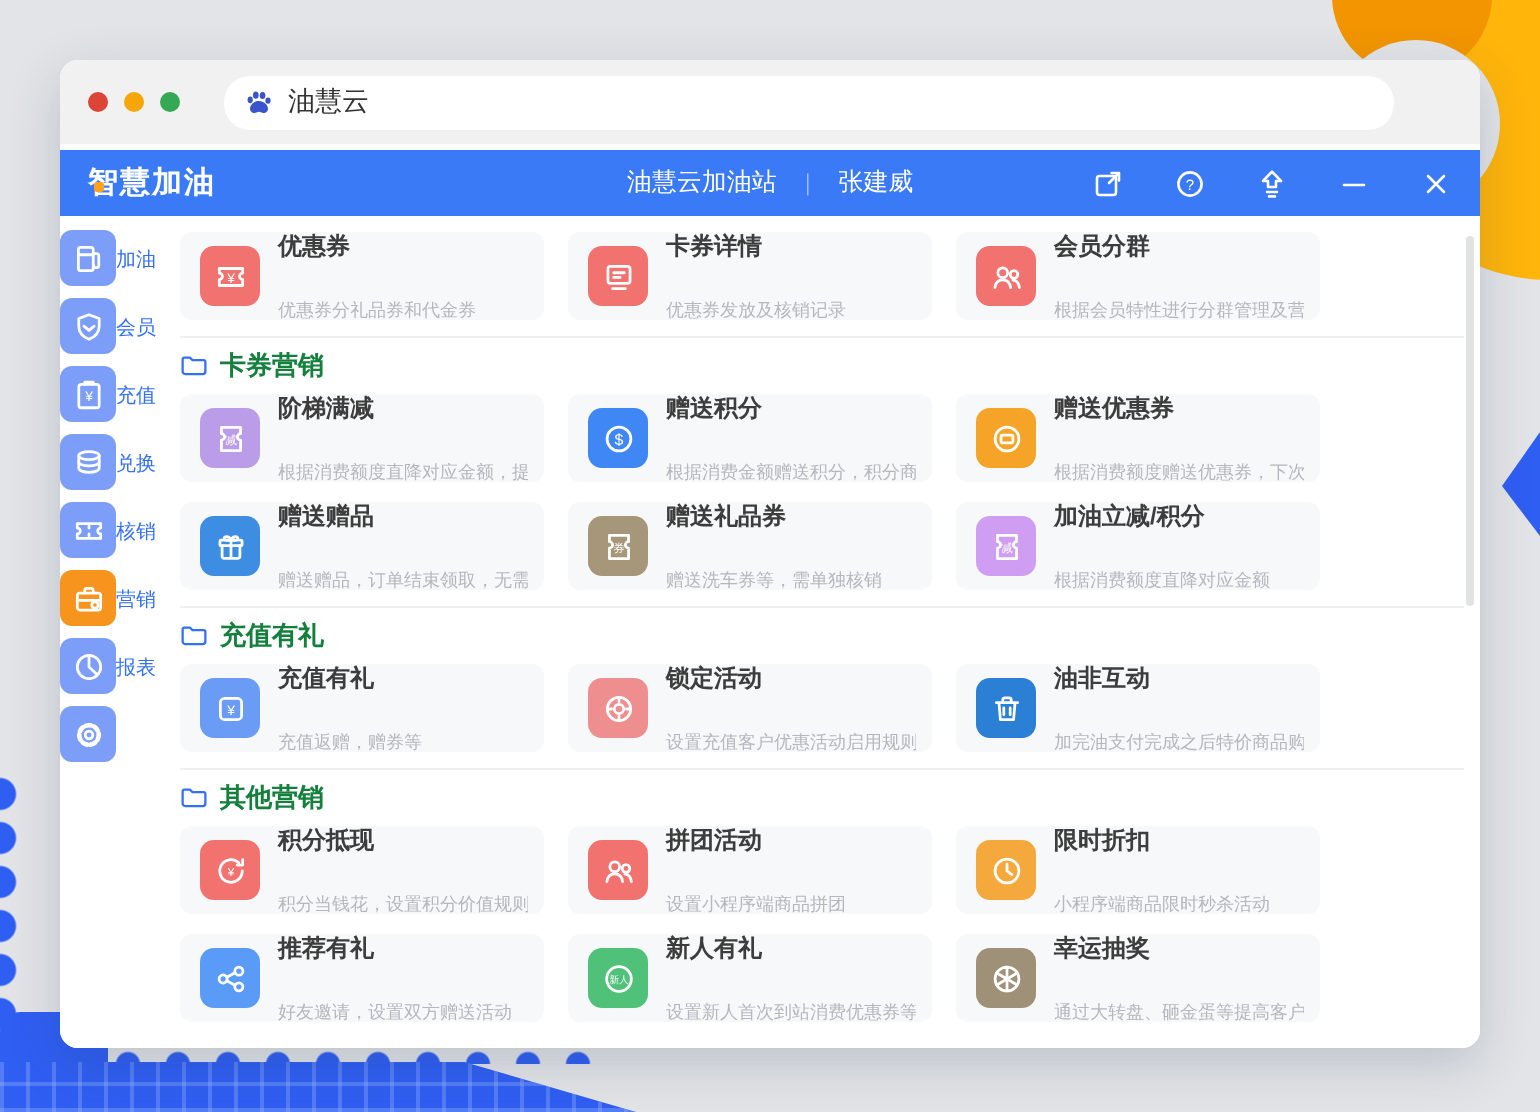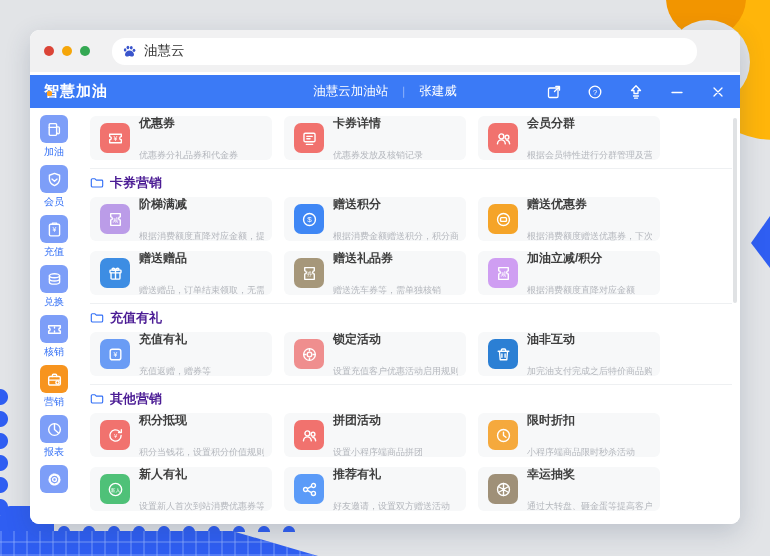--- a/index.html
+++ b/index.html
@@ -43,29 +43,29 @@
   .logo-dot{position:absolute;left:3px;top:9px;width:5px;height:5px;background:#ffa21f;border-radius:1.5px;}
   .appbar-center{position:absolute;left:50%;transform:translateX(-50%);color:#fff;font-size:12.5px;
     display:flex;gap:10px;align-items:center;white-space:nowrap;}
   .appbar-sep{opacity:.55;font-size:11px;}
   .appbar-actions{margin-left:auto;display:flex;gap:25px;align-items:center;}
   .abtn{width:16px;height:16px;display:flex;cursor:pointer;}
   .abtn svg{width:16px;height:16px;stroke:#fff;fill:none;stroke-width:1.3;stroke-linecap:round;stroke-linejoin:round;}
   
   .app-body{flex:1;display:flex;min-height:0;background:#fff;}
   .sidebar{width:48px;flex:none;padding-top:5px;display:flex;flex-direction:column;align-items:center;gap:2px;}
-  .side-item{width:48px;display:flex;flex-direction:column;align-items:center;padding:2px 0;cursor:pointer;}
+  .side-item{width:48px;display:flex;flex-direction:row;align-items:center;padding:2px 0;cursor:pointer;}
   .side-icon{width:28px;height:28px;border-radius:6px;background:#7d9ef8;display:flex;align-items:center;justify-content:center;}
   .side-item.active .side-icon{background:#f7941e;}
   .side-icon svg{width:17px;height:17px;stroke:#fff;fill:none;stroke-width:1.3;stroke-linecap:round;stroke-linejoin:round;}
   .side-label{margin-top:2px;font-size:10px;color:#3370f6;}
   .main{flex:1;position:relative;padding:8px 0 2px 12px;min-width:0;}
   .cards-row{display:flex;flex-wrap:wrap;gap:10px 12px;width:570px;margin-bottom:8px;}
   .divider{height:1px;background:#eef0f2;margin-right:8px;}
-  .section-head{display:flex;align-items:center;gap:6px;height:28px;color:#4c1d95;font-size:13px;font-weight:bold;}
+  .section-head{display:flex;align-items:center;gap:6px;height:28px;color:#15803d;font-size:13px;font-weight:bold;}
   .section-head svg{width:14px;height:14px;stroke:#3370f6;fill:none;stroke-width:1.3;stroke-linejoin:round;}
   .card{width:182px;height:44px;background:#f7f8f9;border-radius:6px;display:flex;align-items:center;
     padding:0 8px 0 10px;box-sizing:border-box;gap:9px;cursor:pointer;flex:none;}
   .card-icon{width:30px;height:30px;border-radius:7px;display:flex;align-items:center;justify-content:center;flex:none;}
   .card-icon svg{width:17px;height:17px;stroke:#fff;fill:none;stroke-width:1.3;stroke-linecap:round;stroke-linejoin:round;}
   .card-text{min-width:0;}
   .card-title{font-size:12px;color:#3d3d3d;font-weight:bold;white-space:nowrap;}
   .card-desc{font-size:9px;color:#b4b7bd;margin-top:17px;white-space:nowrap;overflow:hidden;}
   .scroll-thumb{position:absolute;right:3px;top:10px;width:4px;height:185px;background:#e0e2e4;border-radius:2px;}
 </style>
@@ -442,46 +442,46 @@
                 <circle cx="8" cy="8" r="5.6"></circle>
                 <path d="M8 4.8V8l2.3 1.7"></path>
               </svg>
             </span>
             <span class="card-text">
               <div class="card-title">限时折扣</div>
               <div class="card-desc">小程序端商品限时秒杀活动</div>
             </span>
           </div>
           <div class="card">
-            <span class="card-icon" style="background:#4fc178">
-              <svg viewBox="0 0 16 16">
-                <circle cx="8" cy="8" r="5.8"></circle>
-                <text x="8" y="9.9" font-size="4.6" fill="#fff" stroke="none" text-anchor="middle">新人</text>
-              </svg>
-            </span>
-            <span class="card-text">
-              <div class="card-title">新人有礼</div>
-              <div class="card-desc">设置新人首次到站消费优惠券等</div>
-            </span>
-          </div>
-          <div class="card">
             <span class="card-icon" style="background:#5b9bf8">
               <svg viewBox="0 0 16 16">
                 <circle cx="4.3" cy="8" r="1.9"></circle>
                 <circle cx="11.7" cy="4.3" r="1.9"></circle>
                 <circle cx="11.7" cy="11.7" r="1.9"></circle>
                 <path d="M6 7.2l3.9-2.1M6 8.8l3.9 2.1"></path>
               </svg>
             </span>
             <span class="card-text">
               <div class="card-title">推荐有礼</div>
               <div class="card-desc">好友邀请，设置双方赠送活动</div>
             </span>
           </div>
           <div class="card">
+            <span class="card-icon" style="background:#4fc178">
+              <svg viewBox="0 0 16 16">
+                <circle cx="8" cy="8" r="5.8"></circle>
+                <text x="8" y="9.9" font-size="4.6" fill="#fff" stroke="none" text-anchor="middle">新人</text>
+              </svg>
+            </span>
+            <span class="card-text">
+              <div class="card-title">新人有礼</div>
+              <div class="card-desc">设置新人首次到站消费优惠券等</div>
+            </span>
+          </div>
+          <div class="card">
             <span class="card-icon" style="background:#9f9078">
               <svg viewBox="0 0 16 16">
                 <circle cx="8" cy="8" r="5.6"></circle>
                 <circle cx="8" cy="8" r="1.1" fill="#fff" stroke="none"></circle>
                 <path d="M8 2.4v11.2M3.2 5.2l9.6 5.6M3.2 10.8l9.6-5.6"></path>
               </svg>
             </span>
             <span class="card-text">
               <div class="card-title">幸运抽奖</div>
               <div class="card-desc">通过大转盘、砸金蛋等提高客户粘性</div>

